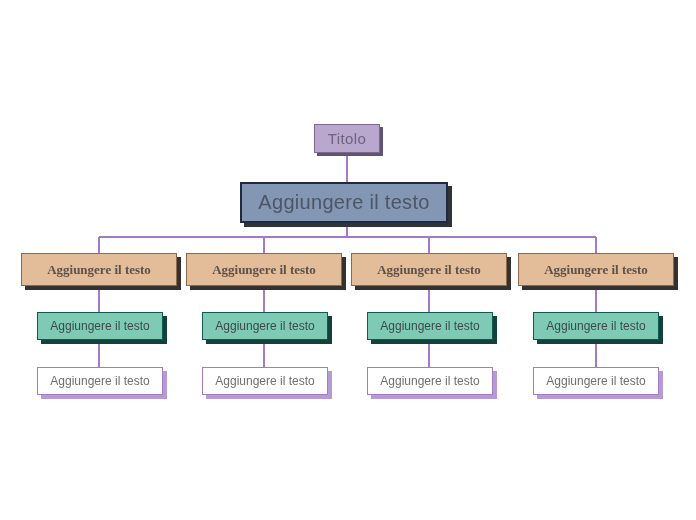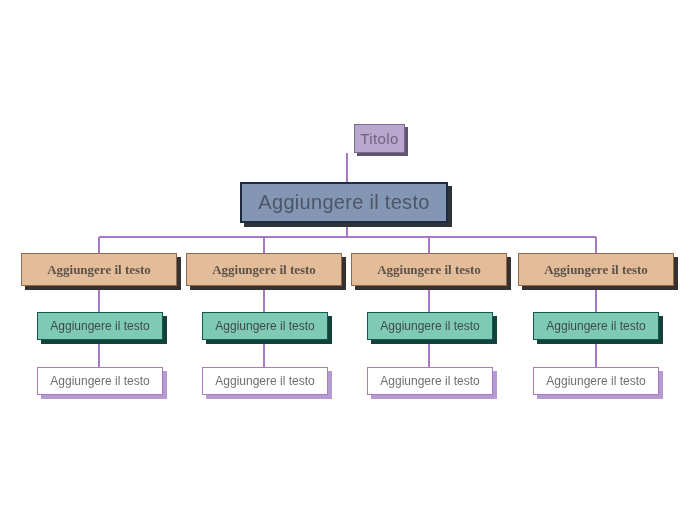--- a/index.html
+++ b/index.html
@@ -114,21 +114,21 @@
       <line x1="429" y1="286" x2="429" y2="312"></line>
       <line x1="596" y1="286" x2="596" y2="312"></line>
 
       <line x1="99" y1="340" x2="99" y2="367"></line>
       <line x1="264" y1="340" x2="264" y2="367"></line>
       <line x1="429" y1="340" x2="429" y2="367"></line>
       <line x1="596" y1="340" x2="596" y2="367"></line>
     </g>
   </svg>
 
-  <div class="node n-title" style="left:314px; top:124px; width:51px; height:29px;margin-left:40px;">
+  <div class="node n-title" style="left:314px; top:124px; width:66px; height:29px;">
     <span>Titolo</span>
   </div>
 
   <div class="node n-main" style="left:240px; top:182px; width:208px; height:41px;">
     <span>Aggiungere il testo</span>
   </div>
 
   <div class="node n-tan" style="left:21px; top:253px; width:156px; height:33px;">
     <span>Aggiungere il testo</span>
   </div>

